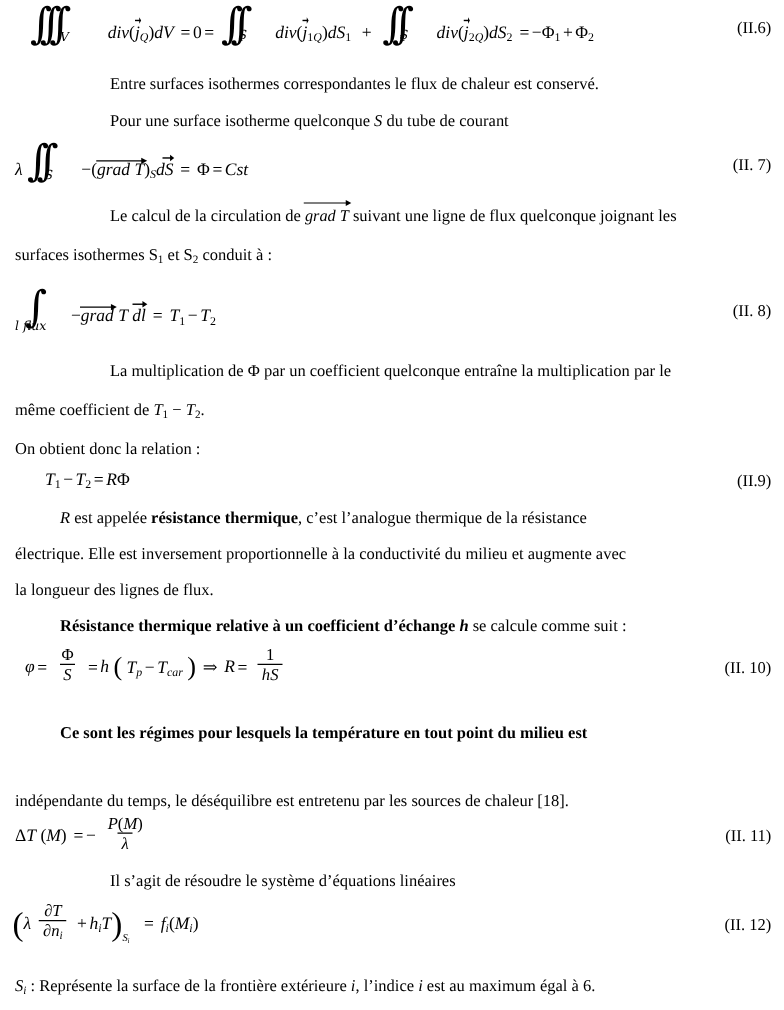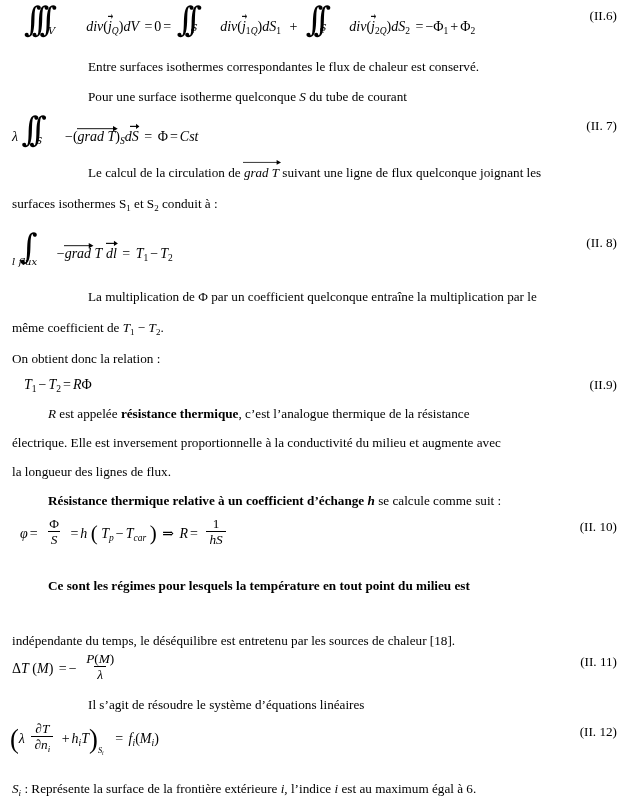--- a/index.html
+++ b/index.html
@@ -32,21 +32,21 @@
     color: #000;
   }
   .para.nojust { text-align: left; }
   .indent { display: inline-block; width: 36px; }
 
   .eqrow {
     position: absolute;
     left: 0;
     width: 627px;
     display: flex;
-    align-items: flex-start;
+    align-items: center;
   }
   .eqbody {
     flex: 0 0 auto;
     font-family: "Liberation Serif", "DejaVu Serif", serif;
     font-size: 14px;
     white-space: nowrap;
   }
   .eqnum {
     position: absolute;
     right: 10px;
@@ -249,21 +249,21 @@
 
   <div class="para nojust" style="top: 287px; left: 88px; width: 525px;">
     <span>La multiplication  de </span><span class="mup">Φ</span><span> par un coefficient quelconque entraîne la multiplication par le</span>
   </div>
   <div class="para nojust" style="top: 318px; left: 12px; width: 600px;">
     <span>même coefficient de  </span><span class="mi"><span>T</span><sub class="up">1</sub></span><span> − </span><span class="mi"><span>T</span><sub class="up">2</sub></span><span>.</span>
   </div>
   <div class="para nojust" style="top: 349px; left: 12px; width: 600px;">On obtient donc la relation :</div>
 
   <div class="eqrow" style="top: 377px;">
-    <div class="eqbody" style="margin-left: 24px;">
+    <div class="eqbody" style="margin-left: 36px;">
       <span class="mi"><span>T</span><sub class="up">1</sub></span><span class="mop">−</span><span class="mi"><span>T</span><sub class="up">2</sub></span><span class="mop">=</span><span class="mi">R</span><span class="mup">Φ</span>
     </div>
     <span class="eqnum">(II.9)</span>
   </div>
 
   <div class="para" style="top: 404px; left: 12px; width: 603px;">
     <span class="indent"></span><span class="mi">R</span><span> est  appelée  </span><span class="bld">résistance  thermique</span><span>,  c’est  l’analogue  thermique  de  la  résistance</span>
   </div>
   <div class="para" style="top: 433px; left: 12px; width: 603px;">électrique. Elle est inversement proportionnelle à la conductivité du milieu et augmente avec</div>
   <div class="para nojust" style="top: 491px; left: 12px; width: 610px;">

